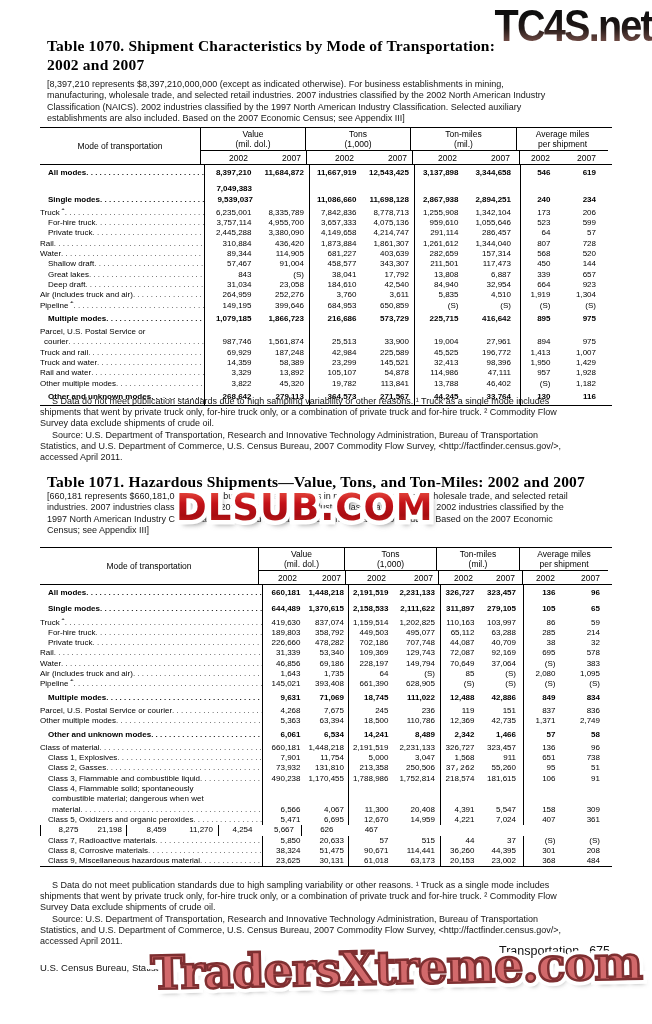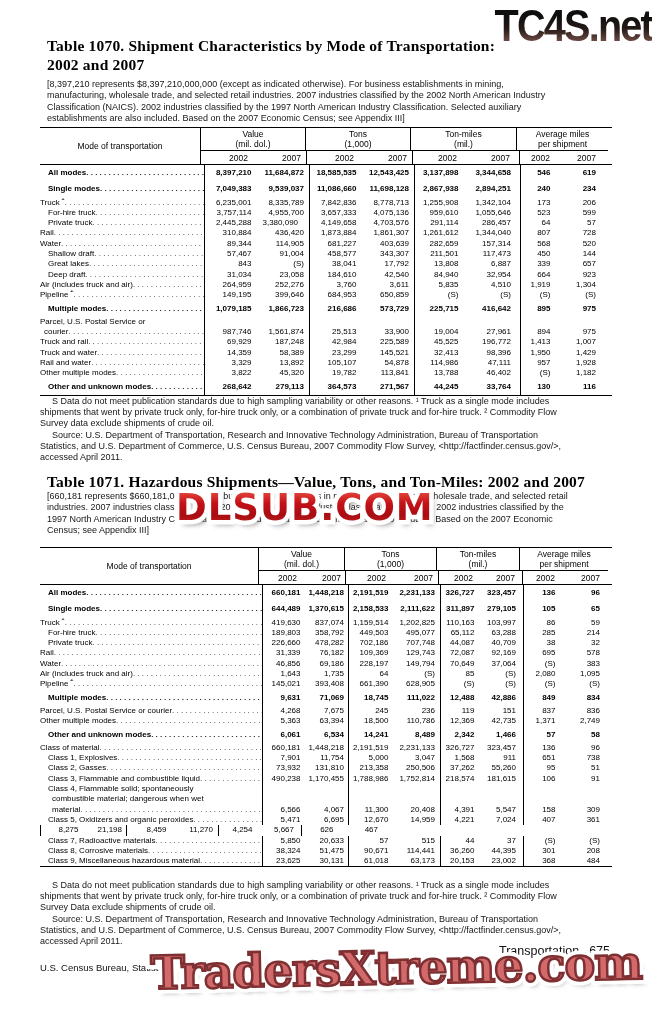--- a/index.html
+++ b/index.html
@@ -152,21 +152,21 @@
           <div class="grp" style="width: 105px;">
             <div class="cell" style="width: 52px; padding-right: 5px;">
               <span>8,397,210</span>
             </div>
             <div class="cell" style="width: 53px; padding-right: 5px;">
               <span>11,684,872</span>
             </div>
           </div>
           <div class="grp" style="width: 105px;">
             <div class="cell" style="width: 52px; padding-right: 5px;">
-              <span>18,585,535</span>
+              <span>11,667,919</span>
             </div>
             <div class="cell" style="width: 53px; padding-right: 5px;">
               <span>12,543,425</span>
             </div>
           </div>
           <div class="grp" style="width: 106px;">
             <div class="cell" style="width: 53px; padding-right: 9px;">
               <span>3,137,898</span>
             </div>
             <div class="cell" style="width: 53px; padding-right: 9px;">
@@ -196,21 +196,21 @@
           <div class="grp" style="width: 106px;"></div>
           <div class="grp" style="width: 92px;"></div>
         </div>
         <div class="t-row bold">
           <div class="t-stub" style="width: 164px;">
             <div class="lbl-line" style="padding-left: 8px;">
               <span>Single modes</span>
               <div class="dots"></div>
             </div>
           </div>
-          <div class="grp" style="width: 105px;">
+          <div class="grp" style="width: 105px; flex-direction: column;">
             <div class="cell" style="width: 52px; padding-right: 5px;">
               <span>7,049,383</span>
             </div>
             <div class="cell" style="width: 53px; padding-right: 5px;">
               <span>9,539,037</span>
             </div>
           </div>
           <div class="grp" style="width: 105px;">
             <div class="cell" style="width: 52px; padding-right: 5px;">
               <span>11,086,660</span>
@@ -328,30 +328,30 @@
           <div class="t-stub" style="width: 164px;">
             <div class="lbl-line" style="padding-left: 8px;">
               <span>Private truck</span>
               <div class="dots"></div>
             </div>
           </div>
           <div class="grp" style="width: 105px;">
             <div class="cell" style="width: 52px; padding-right: 5px;">
               <span>2,445,288</span>
             </div>
-            <div class="cell" style="width: 53px; padding-right: 5px; text-align: center;">
+            <div class="cell" style="width: 53px; padding-right: 5px;">
               <span>3,380,090</span>
             </div>
           </div>
           <div class="grp" style="width: 105px;">
             <div class="cell" style="width: 52px; padding-right: 5px;">
               <span>4,149,658</span>
             </div>
             <div class="cell" style="width: 53px; padding-right: 5px;">
-              <span>4,703,576</span>
+              <span>4,214,747</span>
             </div>
           </div>
           <div class="grp" style="width: 106px;">
             <div class="cell" style="width: 53px; padding-right: 9px;">
               <span>291,114</span>
             </div>
             <div class="cell" style="width: 53px; padding-right: 9px;">
               <span>286,457</span>
             </div>
           </div>
@@ -1261,21 +1261,21 @@
             <div class="lbl-line" style="padding-left: 0px;">
               <span>Rail</span>
               <div class="dots"></div>
             </div>
           </div>
           <div class="grp" style="width: 86px;">
             <div class="cell" style="width: 42px; padding-right: 4px;">
               <span>31,339</span>
             </div>
             <div class="cell" style="width: 44px; padding-right: 4px;">
-              <span>76,182</span>
+              <span>53,340</span>
             </div>
           </div>
           <div class="grp" style="width: 92px;">
             <div class="cell" style="width: 45px; padding-right: 5px;">
               <span>109,369</span>
             </div>
             <div class="cell" style="width: 47px; padding-right: 5px;">
               <span>129,743</span>
             </div>
           </div>
@@ -1702,21 +1702,21 @@
           </div>
           <div class="grp" style="width: 92px;">
             <div class="cell" style="width: 45px; padding-right: 5px;">
               <span>213,358</span>
             </div>
             <div class="cell" style="width: 47px; padding-right: 5px;">
               <span>250,506</span>
             </div>
           </div>
           <div class="grp" style="width: 83px;">
-            <div class="cell" style="width: 41px; padding-right: 7px;">
+            <div class="cell" style="width: 41px; padding-right: 7px; font-family: Liberation Mono, monospace;">
               <span>37,262</span>
             </div>
             <div class="cell" style="width: 42px; padding-right: 7px;">
               <span>55,260</span>
             </div>
           </div>
           <div class="grp" style="width: 89px;">
             <div class="cell" style="width: 44px; padding-right: 12px;">
               <span>95</span>
             </div>

